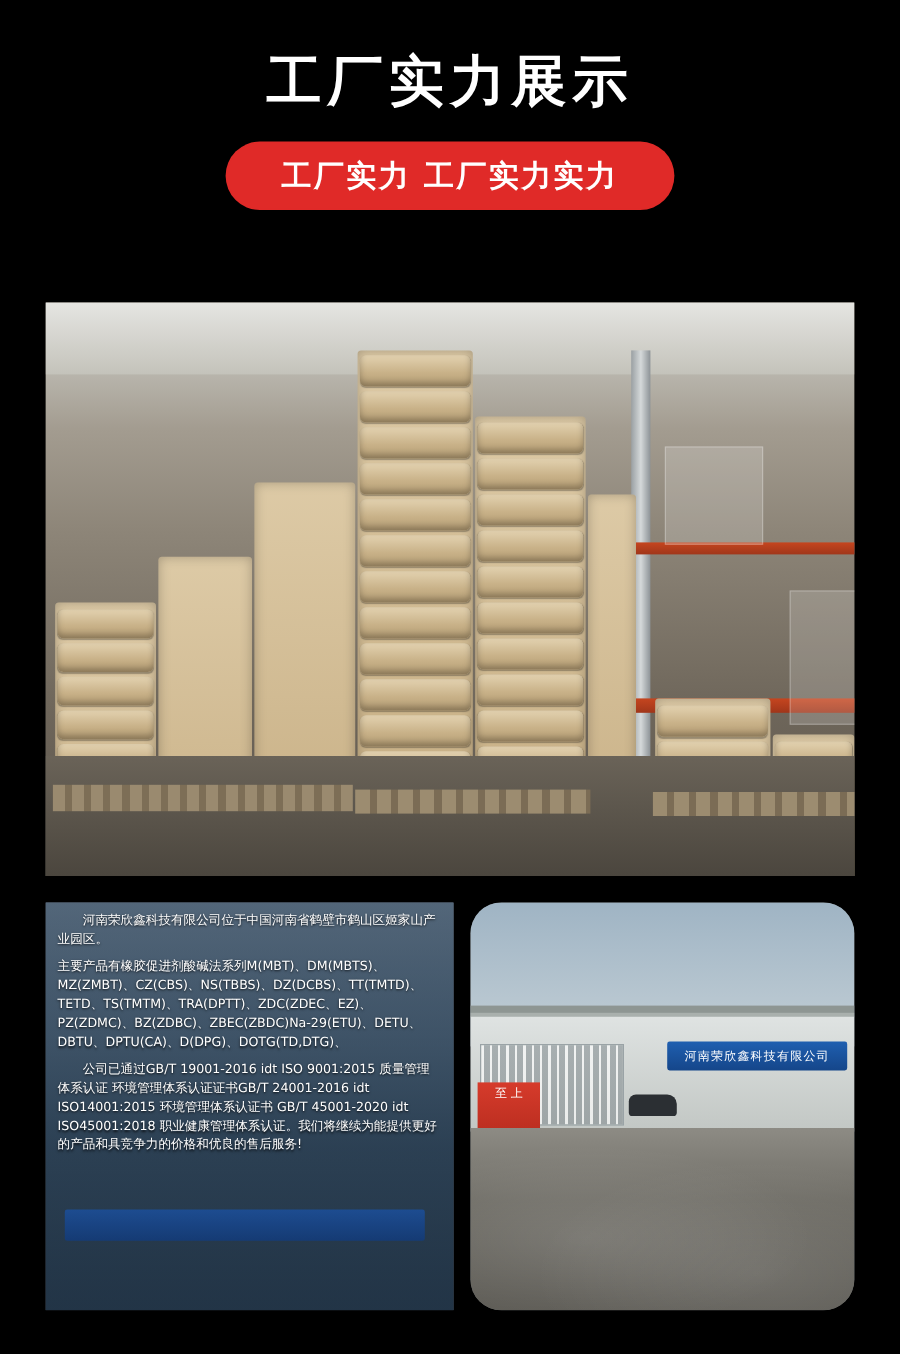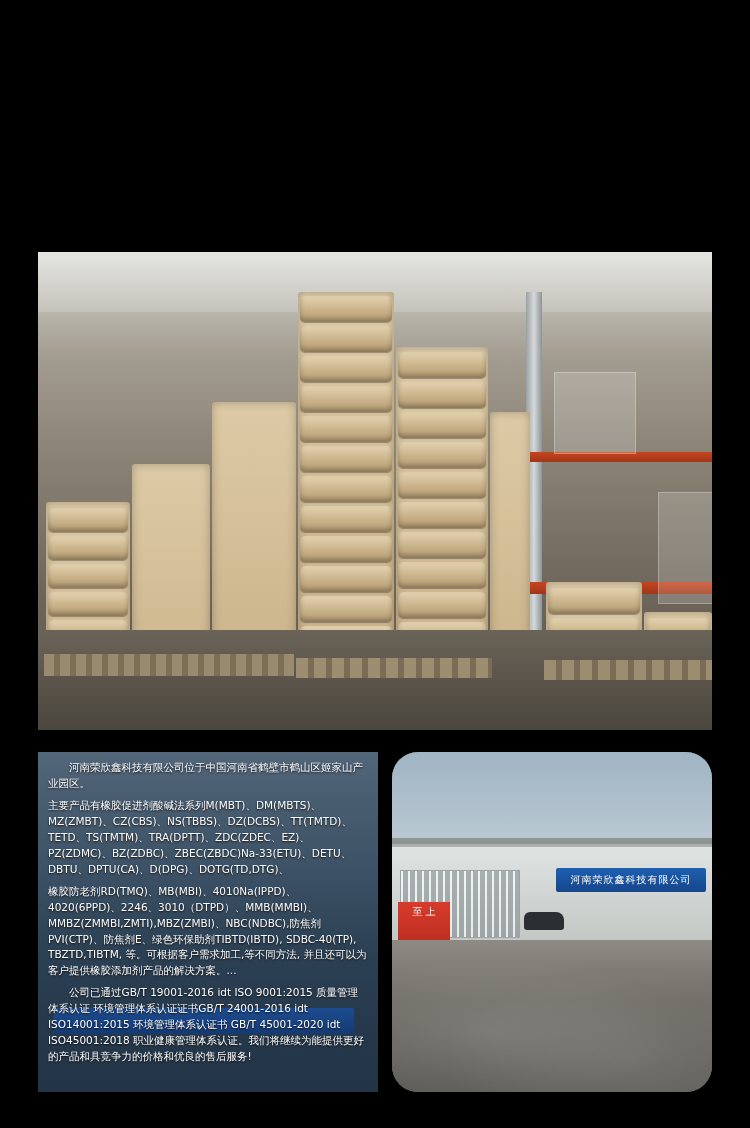--- a/index.html
+++ b/index.html
@@ -219,20 +219,26 @@
     position: absolute; left: 132px; top: 160px; width: 40px; height: 18px;
     background: #2b2f33; border-radius: 6px 8px 3px 3px;
   }
   .footer-space { position:absolute; bottom:0; left:0; width:100%; height:36px; background:#000; }
 </style>
 </head>
 <body>
 
 <div class="page">
 
+  <div class="header">
+    <h1 class="main-title">工厂实力展示</h1>
+    <div class="pill-wrap">
+      <div class="pill">工厂实力 工厂实力实力</div>
+    </div>
+  </div>
 
   <div class="photo-main">
     <div class="wh-bg"></div>
     <div class="wh-ceiling"></div>
 
     <div class="rack rack-v1"></div>
     <div class="rack rack-h1"></div>
     <div class="rack rack-h2"></div>
 
     <div class="bag-col" style="left:8px;  top:250px; width:84px;  height:370px;"></div>
@@ -303,22 +309,21 @@
     <div class="pallet2" style="left:506px;bottom:50px; width:170px;"></div>
   </div>
 
   <div class="bottom-row">
 
     <div class="text-panel">
       <div class="tp-bg"></div>
       <div class="tp-blue-sign"></div>
       <div class="tp-text">
         <p class="indent">河南荣欣鑫科技有限公司位于中国河南省鹤壁市鹤山区姬家山产业园区。</p>
-        <p>主要产品有橡胶促进剂酸碱法系列M(MBT)、DM(MBTS)、MZ(ZMBT)、CZ(CBS)、NS(TBBS)、DZ(DCBS)、TT(TMTD)、TETD、TS(TMTM)、TRA(DPTT)、ZDC(ZDEC、EZ)、PZ(ZDMC)、BZ(ZDBC)、ZBEC(ZBDC)Na-33(ETU)、DETU、DBTU、DPTU(CA)、D(DPG)、DOTG(TD,DTG)、</p>
-        <p>橡胶防老剂RD(TMQ)、MB(MBI)、4010Na(IPPD)、4020(6PPD)、2246、3010（DTPD）、MMB(MMBI)、MMBZ(ZMMBI,ZMTI),MBZ(ZMBI)、NBC(NDBC),防焦剂PVI(CTP)、防焦剂E、绿色环保助剂TIBTD(IBTD), SDBC-40(TP), TBZTD,TIBTM, 等。可根据客户需求加工,等不同方法, 并且还可以为客户提供橡胶添加剂产品的解决方案。...</p>
+        <p>主要产品有橡胶促进剂酸碱法系列M(MBT)、DM(MBTS)、MZ(ZMBT)、CZ(CBS)、NS(TBBS)、DZ(DCBS)、TT(TMTD)、TETD、TS(TMTM)、TRA(DPTT)、ZDC(ZDEC、EZ)、PZ(ZDMC)、BZ(ZDBC)、ZBEC(ZBDC)Na-29(ETU)、DETU、DBTU、DPTU(CA)、D(DPG)、DOTG(TD,DTG)、</p>
         <p class="indent">公司已通过GB/T 19001-2016  idt ISO 9001:2015 质量管理体系认证 环境管理体系认证证书GB/T 24001-2016  idt ISO14001:2015 环境管理体系认证书 GB/T 45001-2020  idt ISO45001:2018 职业健康管理体系认证。我们将继续为能提供更好的产品和具竞争力的价格和优良的售后服务!</p>
       </div>
     </div>
 
     <div class="photo-right">
       <div class="pr-sky"></div>
       <div class="pr-roof"></div>
       <div class="pr-building"></div>
       <div class="pr-gate"></div>
       <div class="pr-sign">河南荣欣鑫科技有限公司</div>

